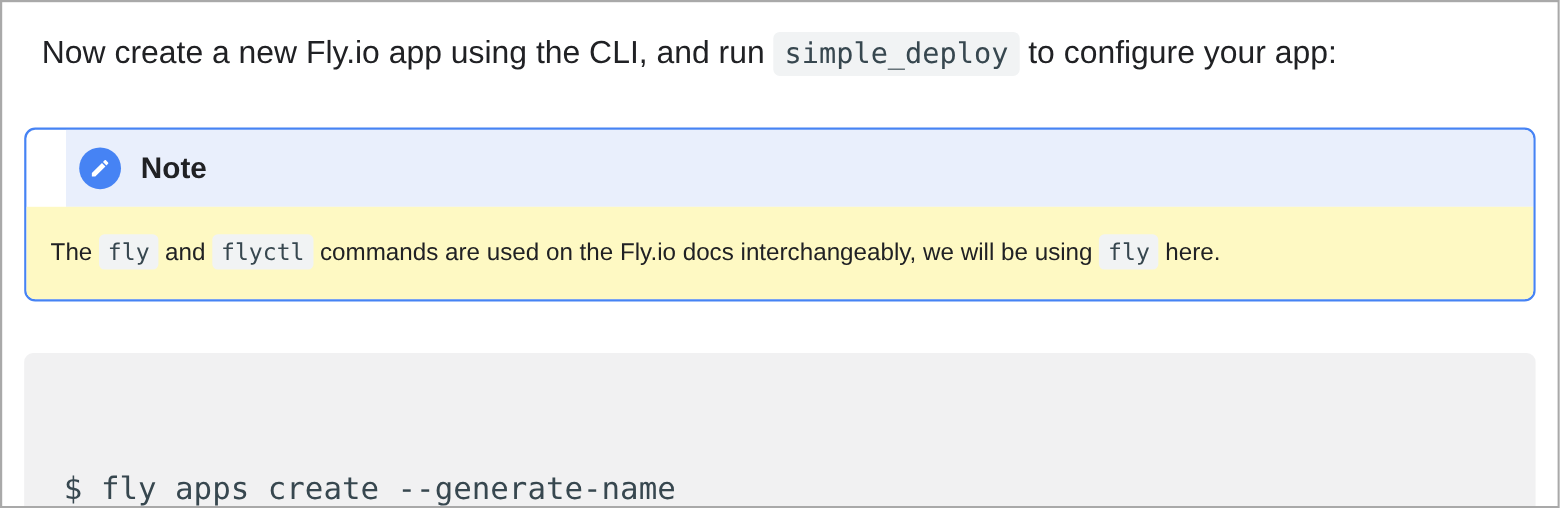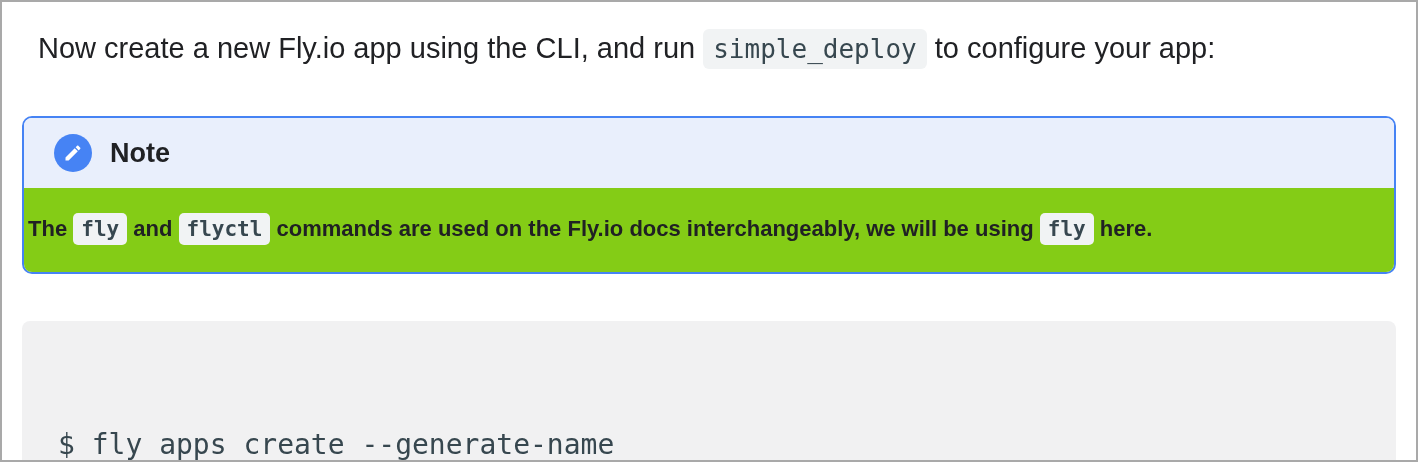--- a/index.html
+++ b/index.html
@@ -28,32 +28,32 @@
     font-size:26px;color:var(--code-text);
     background:var(--inline-code-bg);
     padding:5px 10px;border-radius:6px;
   }
   .note{
     margin-top:48px;border:2px solid var(--note-border);
     border-radius:10px;overflow:hidden;background:#fff;
   }
   .note-header{
     display:flex;align-items:center;gap:18px;
-    background:var(--note-header-bg);padding:16px 30px;
+    background:var(--note-header-bg);padding:16px 12px;margin-left:36px;
   }
   .note-icon{
     width:38px;height:38px;border-radius:50%;
     background:var(--note-icon-bg);
     display:flex;align-items:center;justify-content:center;flex:0 0 auto;
   }
   .note-icon svg{width:20px;height:20px;fill:#ffffff;}
   .note-title{font-size:27px;font-weight:700;color:var(--text);}
   .note-body{
-    padding:26px 4px 28px;font-size:22px;line-height:30px;
-    color:var(--text);background:#84cc16;white-space:nowrap;font-weight:bold;
+    padding:26px 22px 28px;font-size:22px;line-height:30px;
+    color:var(--text);background:#fef9c3;white-space:nowrap;
   }
   .note-body .chip{font-size:21px;padding:4px 8px;border-radius:5px;}
   .codeblock{
     margin-top:47px;background:var(--code-block-bg);border-radius:8px;
     padding:24px 36px 18px;
     font-family:"DejaVu Sans Mono","Liberation Mono",monospace;
     font-size:28px;line-height:40px;color:var(--code-text);
     white-space:pre;
   }
 </style>

